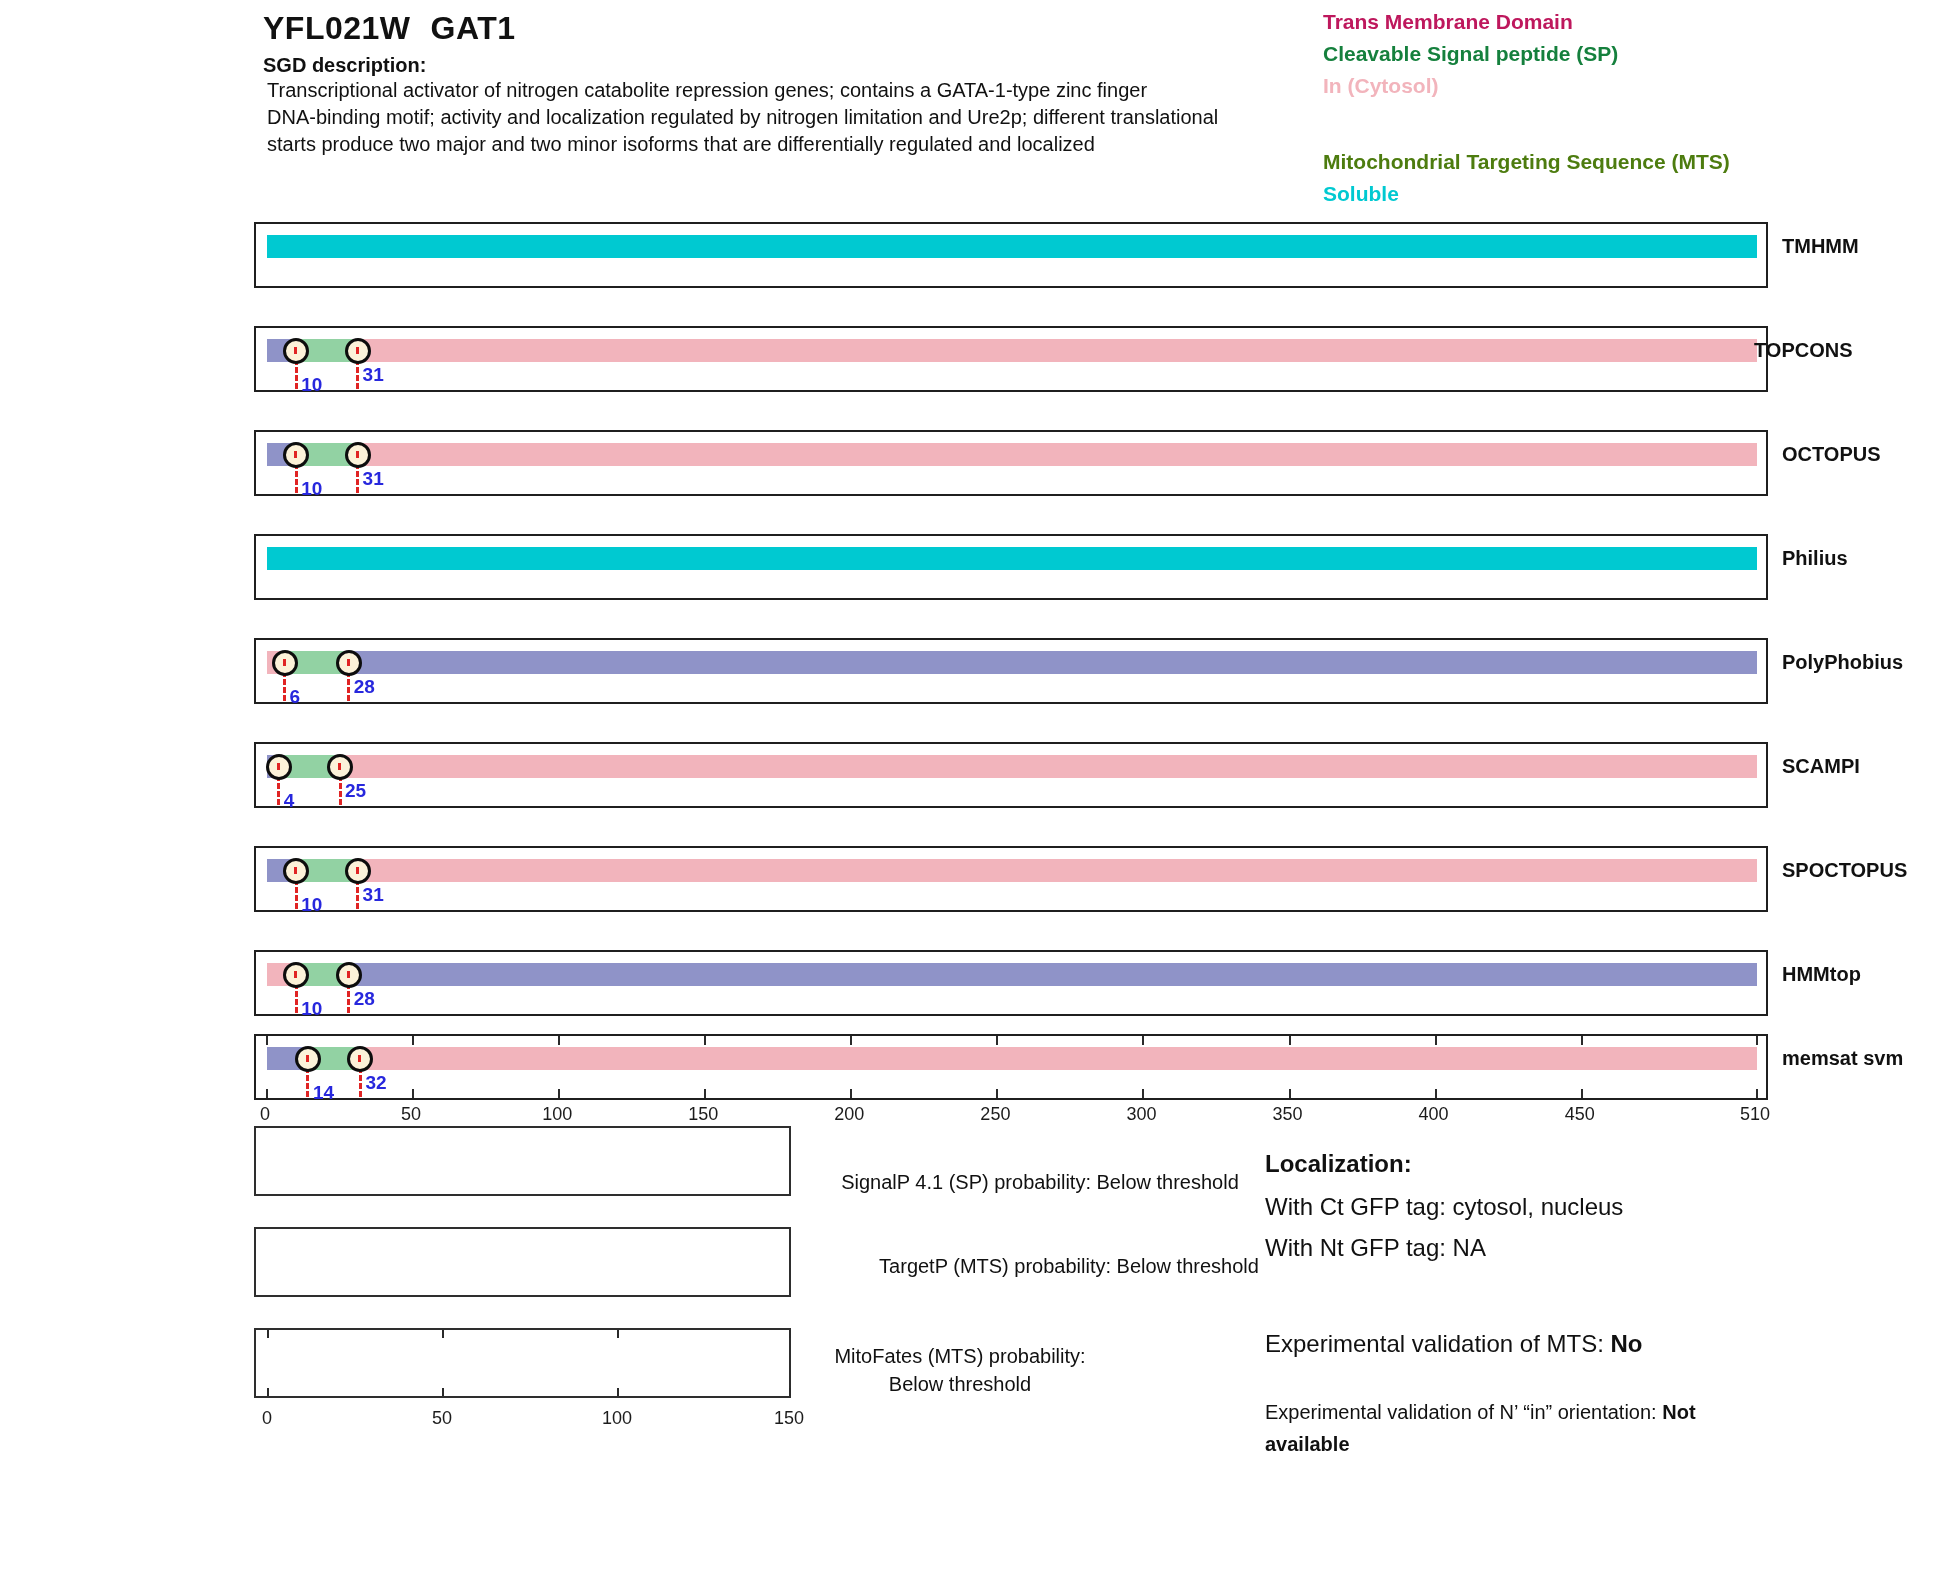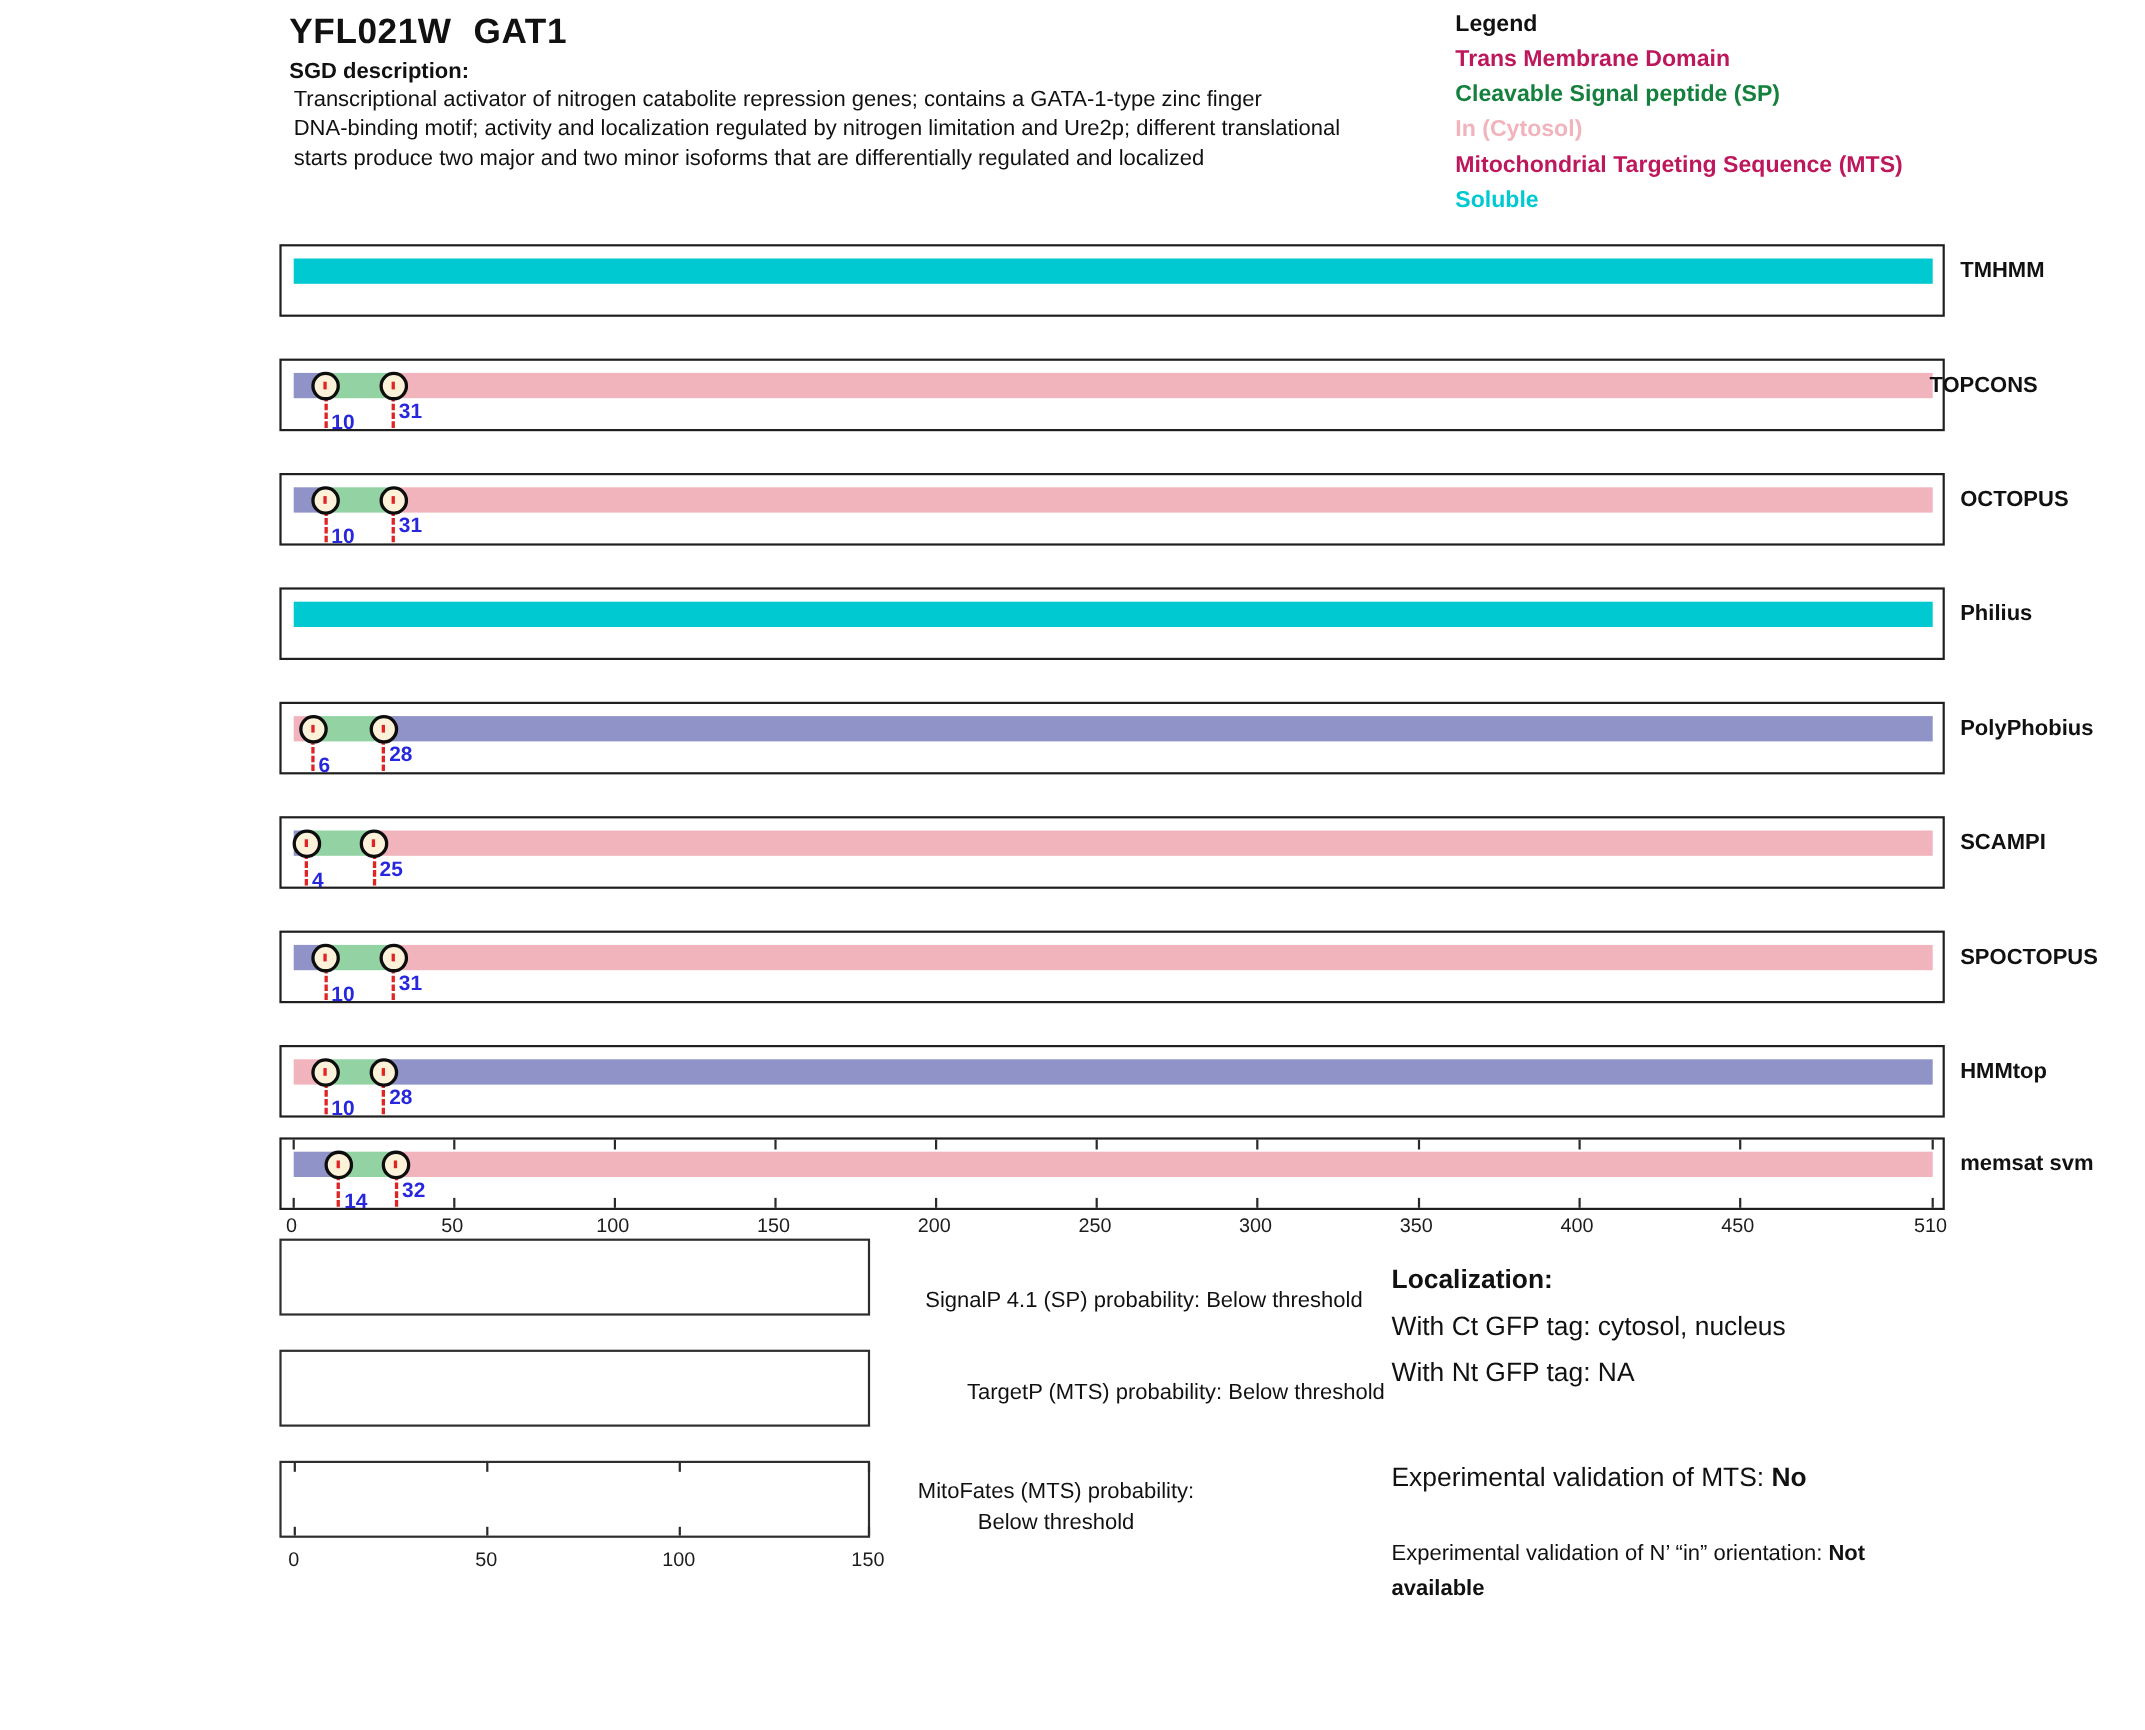--- a/index.html
+++ b/index.html
@@ -40,26 +40,25 @@
     <span>YFL021W</span><span class="gap"></span><span>GAT1</span>
   </div>
   <div class="sgd-label">SGD description:</div>
   <div class="desc" id="desc">
       <div>Transcriptional activator of nitrogen catabolite repression genes; contains a GATA-1-type zinc finger</div>
       <div>DNA-binding motif; activity and localization regulated by nitrogen limitation and Ure2p; different translational</div>
       <div>starts produce two major and two minor isoforms that are differentially regulated and localized</div>
     </div>
 
   <div class="legend">
-    <div class="legend-title">Legend</div>
     <div id="legend-items">
         <div class="legend-item" style="color: #be185d;">Trans Membrane Domain</div>
         <div class="legend-item" style="color: #15803d;">Cleavable Signal peptide (SP)</div>
         <div class="legend-item" style="color: rgb(242, 180, 188);">In (Cytosol)</div>
-        <div class="legend-item" style="color: #be185d;">Mitochondrial Targeting Sequence (MTS)</div>
+        <div class="legend-item" style="color: #4d7c0f; margin-top: 44px;">Mitochondrial Targeting Sequence (MTS)</div>
         <div class="legend-item" style="color: rgb(0, 201, 209);">Soluble</div>
       </div>
   </div>
 
   <div id="tracks">
       <div class="track-box" style="top: 222px;">
         <div class="seg" style="left: 11px; width: 1490px; background: rgb(0, 201, 209);"></div>
       </div>
       <div class="track-label" style="left: 1782px; top: 235px;">TMHMM</div>
       <div class="track-box" style="top: 326px;">

